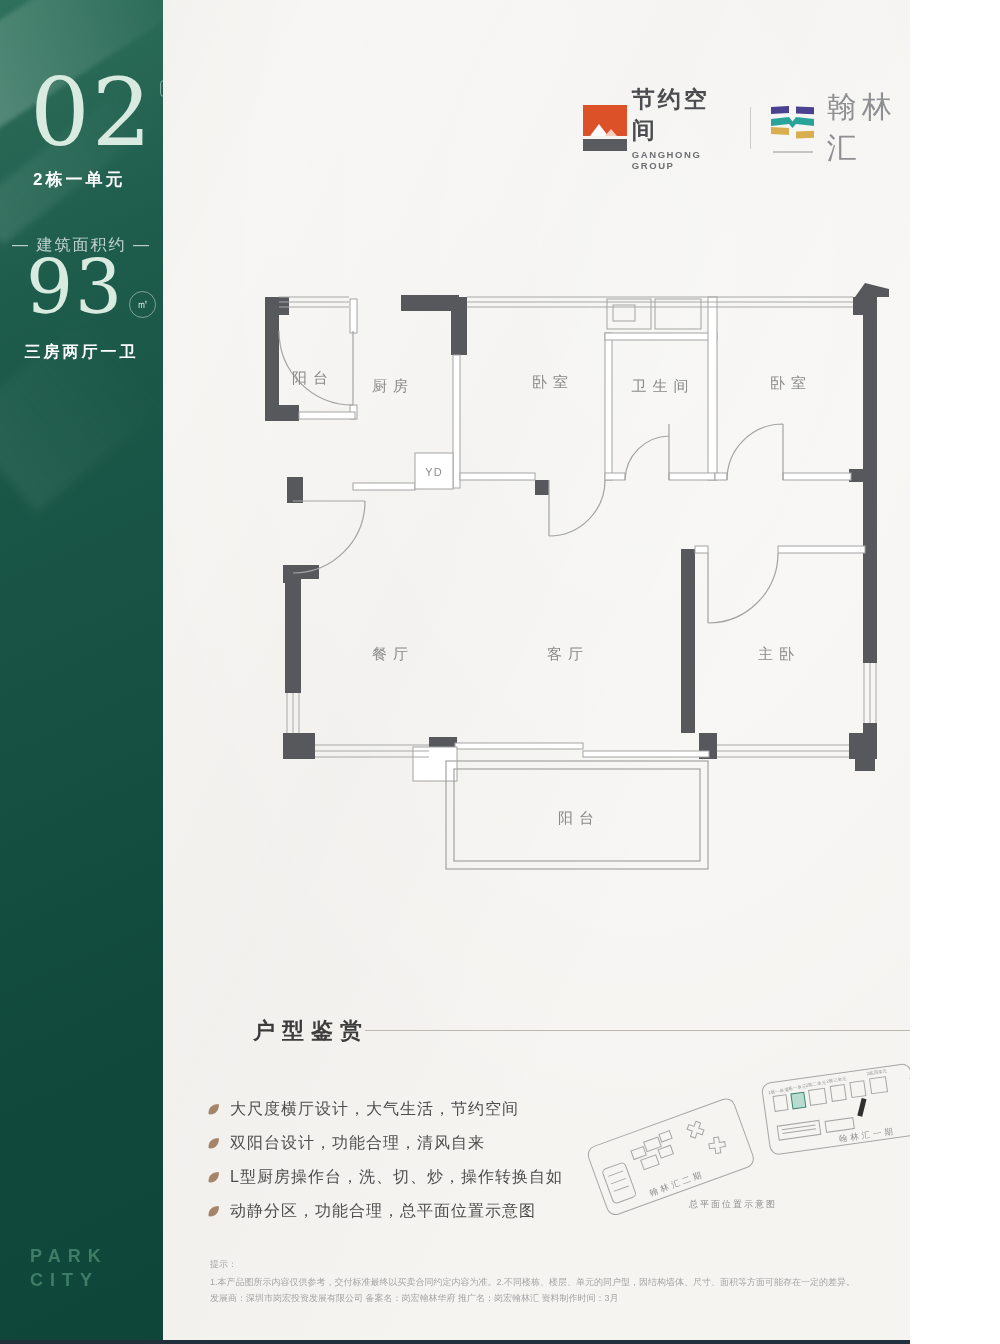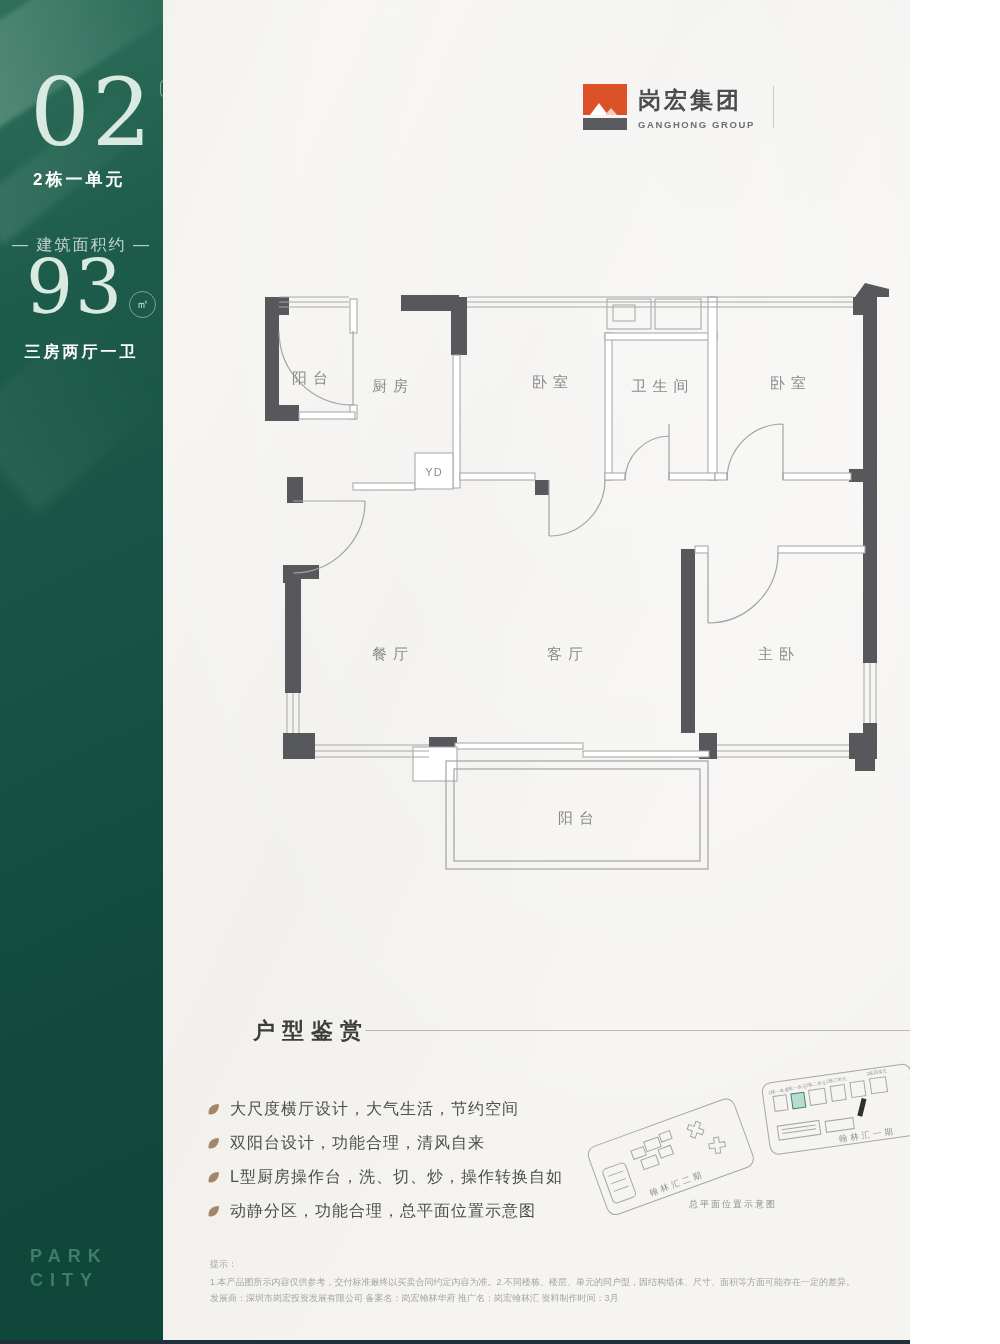--- a/index.html
+++ b/index.html
@@ -101,25 +101,40 @@
 
   <div class="logos">
     <div class="ganghong">
       <div class="gh-icon">
         <div class="gh-top"></div>
         <div class="gh-peak"></div>
         <div class="gh-peak2"></div>
         <div class="gh-bottom"></div>
       </div>
       <div class="gh-text">
-        <div class="gh-name">岗宏集团</div>
+        <div class="gh-name">节约空间</div>
         <div class="gh-sub">GANGHONG GROUP</div>
       </div>
     </div>
     <div class="logo-div"></div>
+    <div class="hanlin">
+      <div class="hl-icon">
+        <svg width="48" height="40" viewBox="0 0 48 40">
+          <rect x="2" y="1" width="18" height="7" fill="#4a4191" transform="skewY(-3)"></rect>
+          <rect x="27" y="-1" width="18" height="7" fill="#4a4191" transform="skewY(3)"></rect>
+          <path d="M2,13 L20,11 L20,18 L2,20 Z" fill="#2aa39a"></path>
+          <path d="M27,11 L45,13 L45,20 L27,18 Z" fill="#2aa39a"></path>
+          <path d="M20,11 L23.5,15.5 L27,11 L27,18 L23.5,22 L20,18 Z" fill="#2aa39a"></path>
+          <rect x="2" y="23" width="18" height="7" fill="#d9ae4e" transform="skewY(3) translate(0,-2)"></rect>
+          <rect x="27" y="25" width="18" height="7" fill="#d9ae4e" transform="skewY(-3) translate(0,2)"></rect>
+        </svg>
+        <div class="hl-sub"></div>
+      </div>
+      <div class="hl-name">翰林汇</div>
+    </div>
   </div>
 
   <div class="plan">
     <svg width="640" height="592" viewBox="0 0 640 592">
 
       <g fill="#57585c">
         <rect x="12" y="14" width="24" height="18"></rect>
         <rect x="12" y="14" width="14" height="124"></rect>
         <rect x="14" y="122" width="32" height="16"></rect>
         <rect x="148" y="12" width="58" height="16"></rect>

